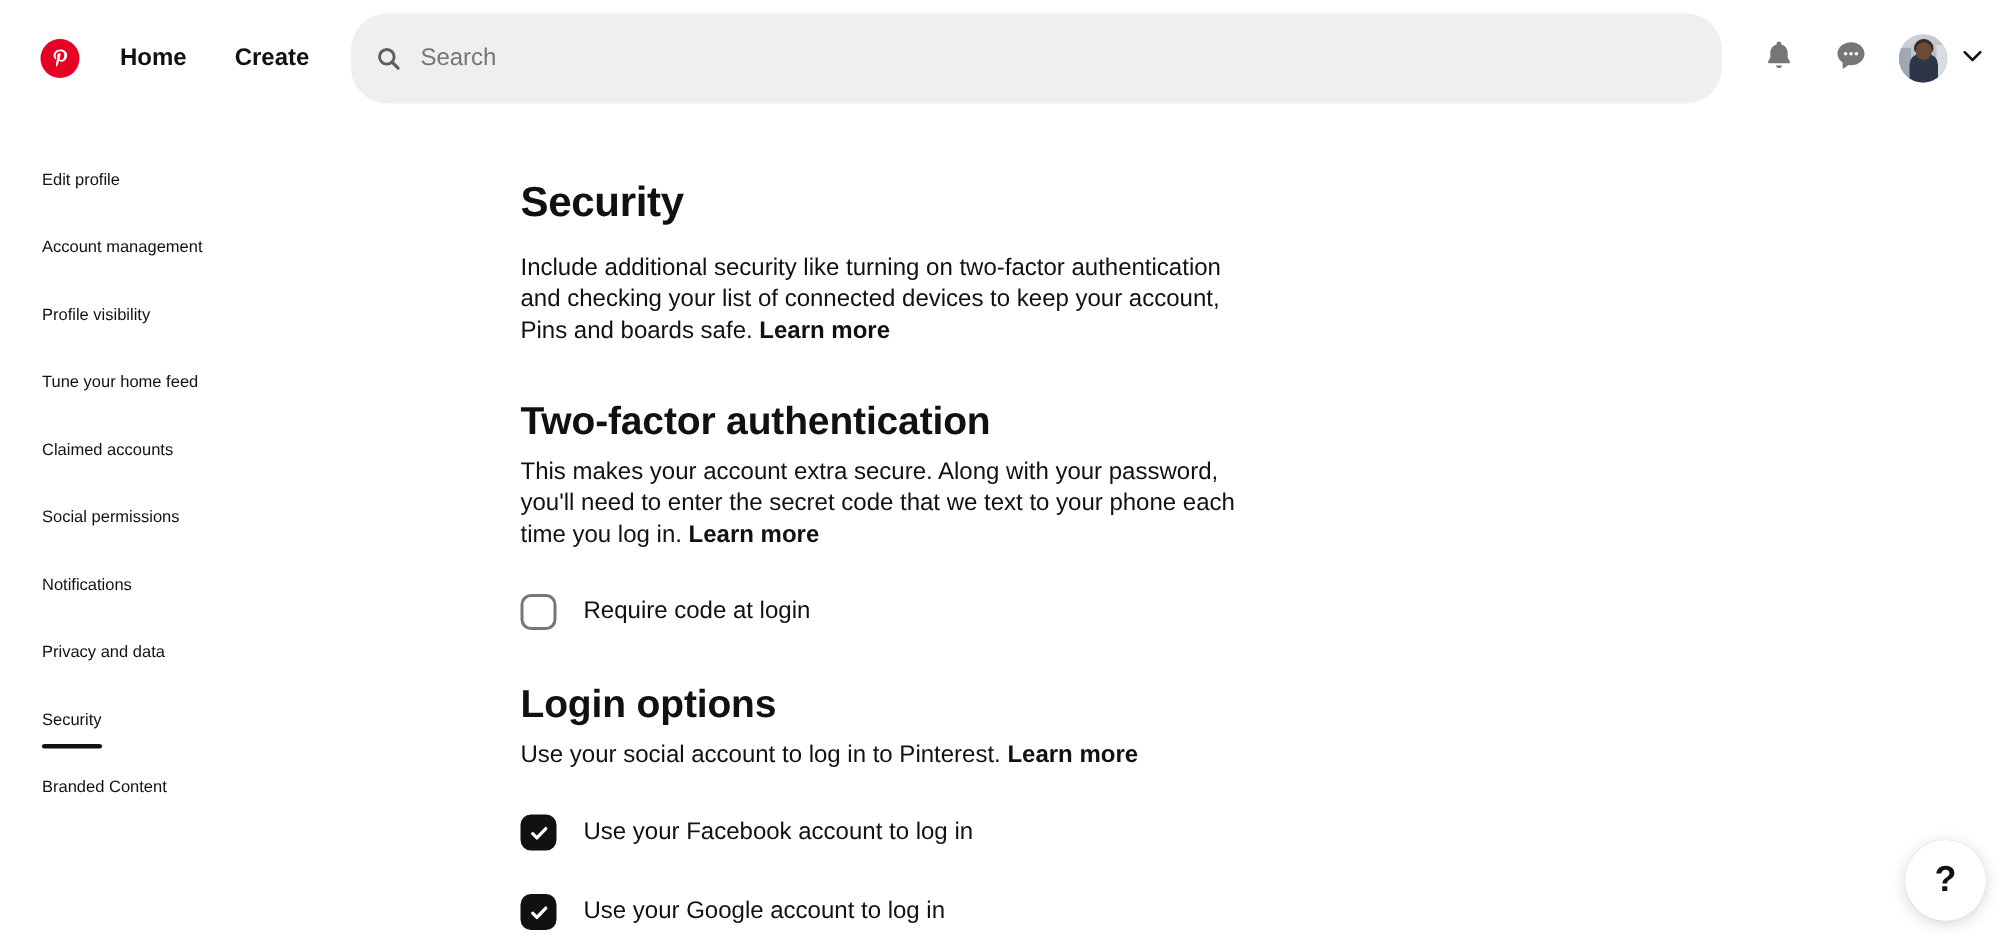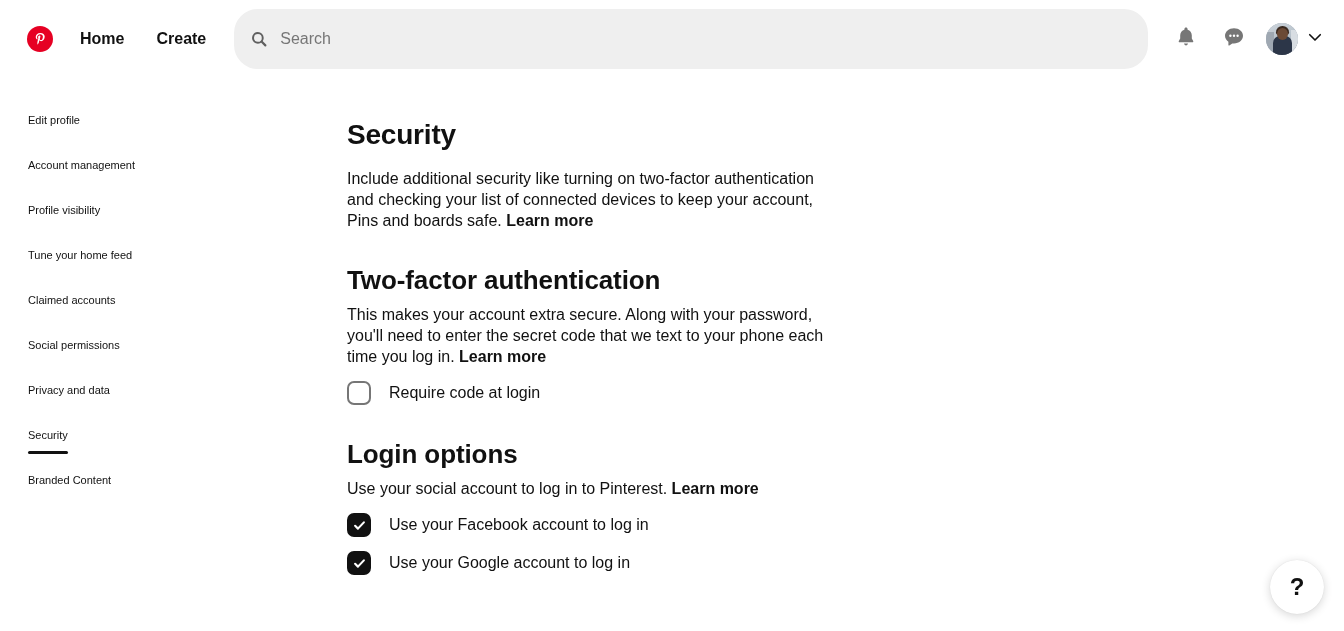--- a/index.html
+++ b/index.html
@@ -196,21 +196,21 @@
     font-weight: 600;
     color: #111111;
     margin-top: 37px;
     margin-bottom: 11px;
     letter-spacing: -0.1px;
   }
 
   .checkbox-row {
     display: flex;
     align-items: center;
-    margin-top: 14px;
+    margin-top: 29px;
     cursor: pointer;
   }
   .checkbox-row.tight { }
 
   .cbox {
     width: 24px; height: 24px;
     border-radius: 7px;
     flex: 0 0 auto;
     margin-right: 18px;
     display: flex;
@@ -318,20 +318,21 @@
   </div>
 </div>
 
 <div class="sidebar">
   <div class="side-row"><span class="side-item">Edit profile</span></div>
   <div class="side-row"><span class="side-item">Account management</span></div>
   <div class="side-row"><span class="side-item">Profile visibility</span></div>
   <div class="side-row"><span class="side-item">Tune your home feed</span></div>
   <div class="side-row"><span class="side-item">Claimed accounts</span></div>
   <div class="side-row"><span class="side-item">Social permissions</span></div>
+  <div class="side-row"><span class="side-item">Notifications</span></div>
   <div class="side-row"><span class="side-item">Privacy and data</span></div>
   <div class="side-row"><span class="side-item active">Security</span></div>
   <div class="side-row"><span class="side-item">Branded Content</span></div>
 </div>
 
 <div class="main">
 
   <div class="page-title">Security</div>
 
   <div class="body-text">

